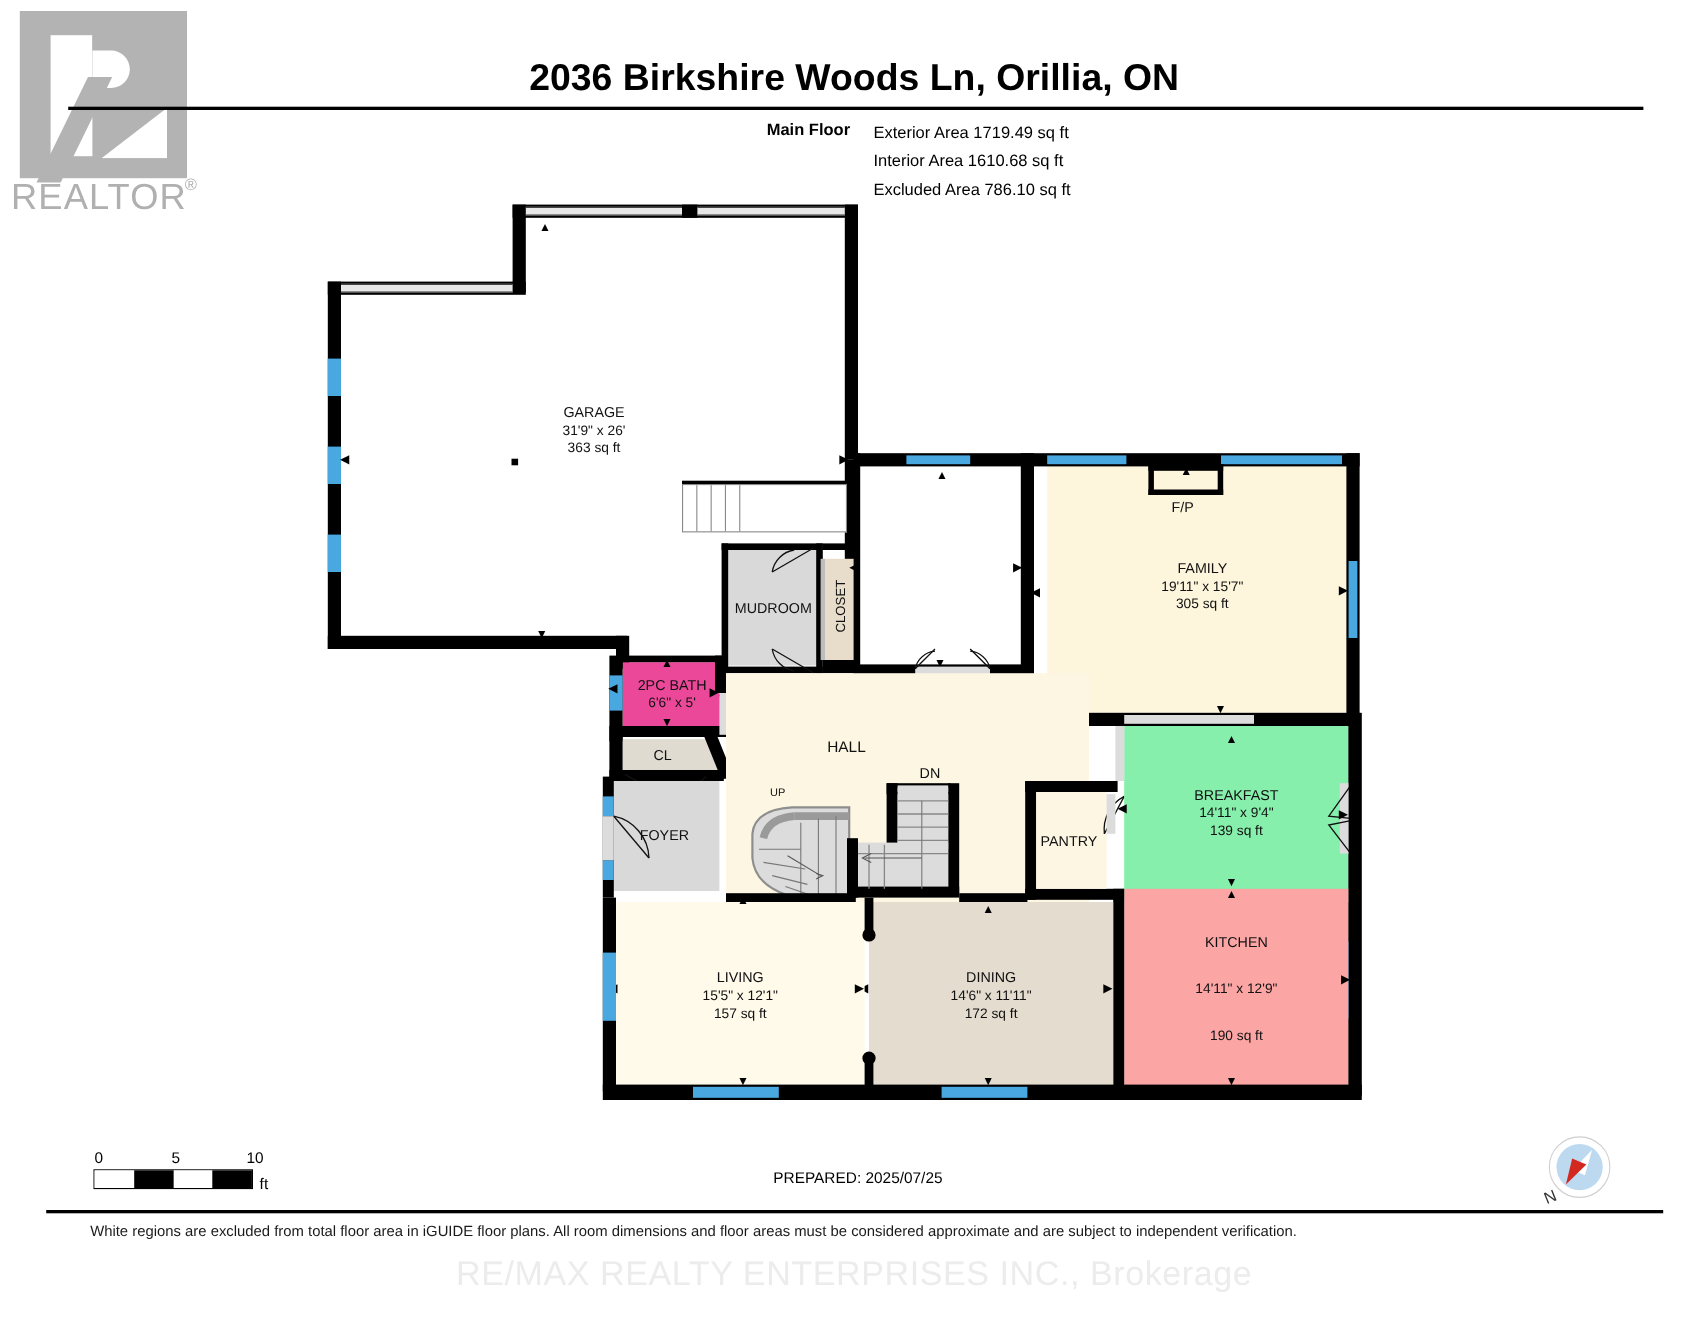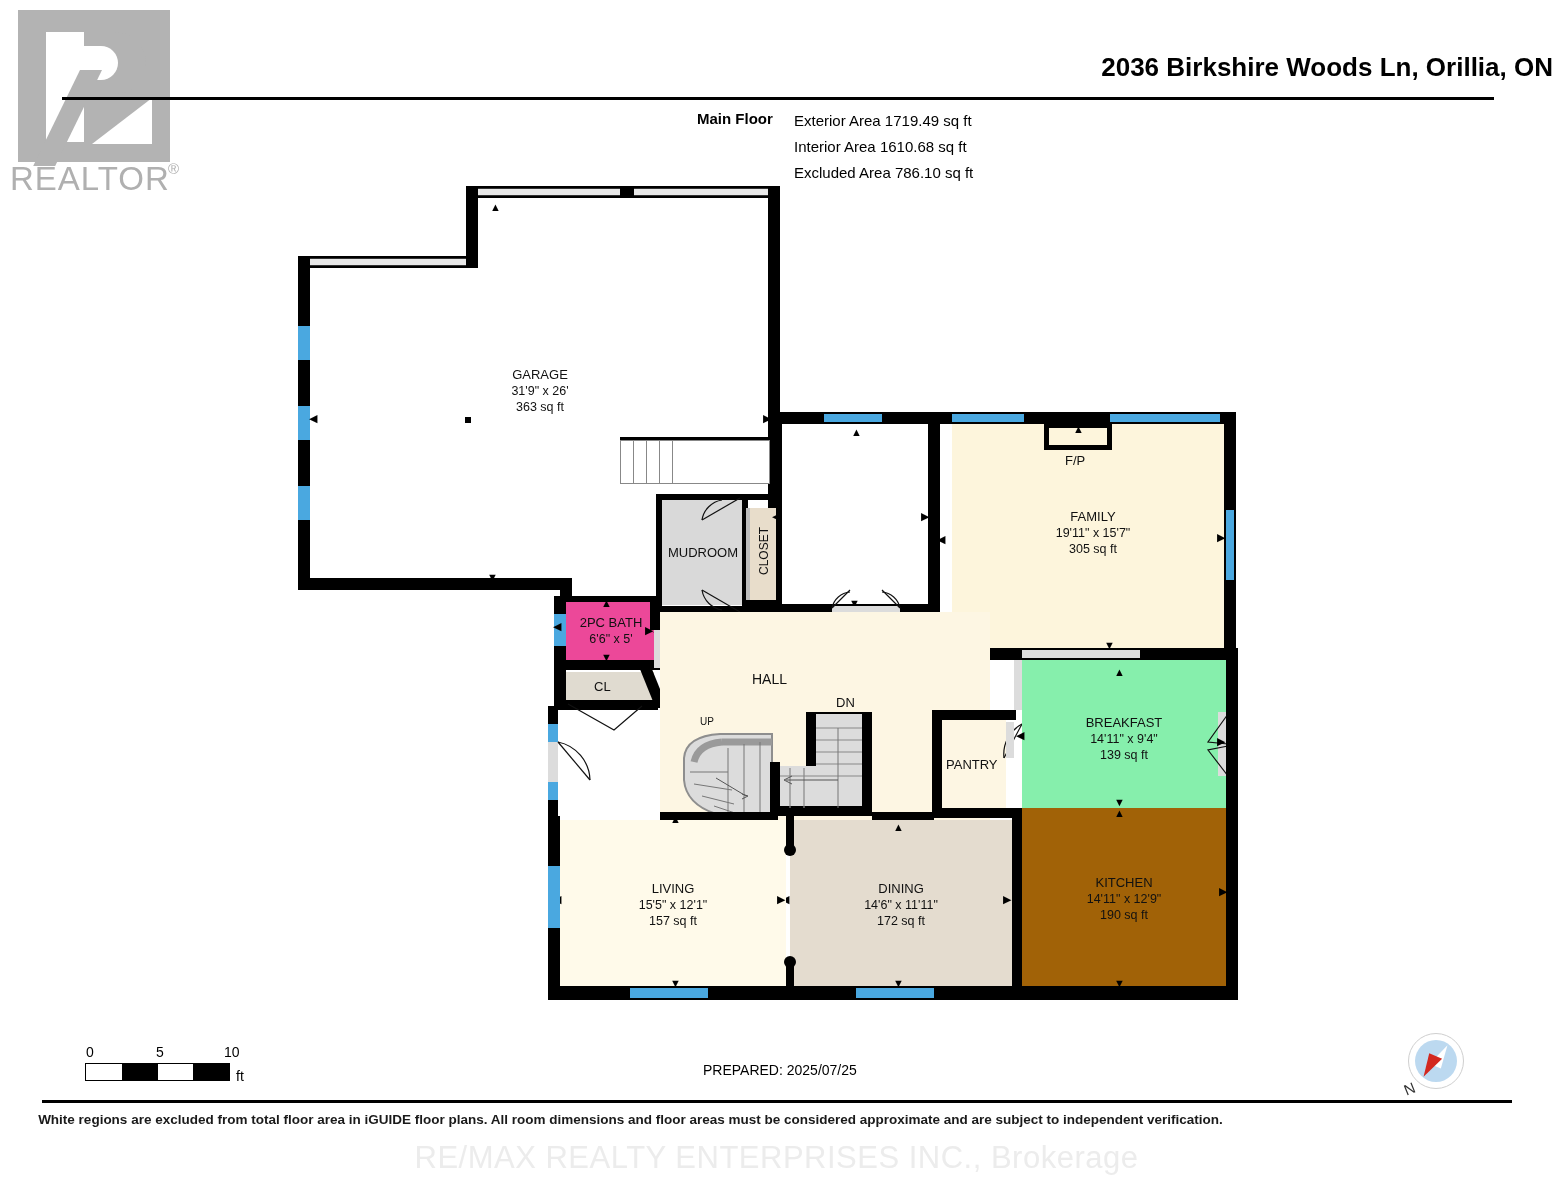--- a/index.html
+++ b/index.html
@@ -47,21 +47,21 @@
     position: absolute; left: 2px; top: 152px;
     font-size: 33px; letter-spacing: 1px; color: #b0b0b0; font-weight: 400;
   }
   #realtor-logo .r-reg {
     position: absolute; left: 160px; top: 152px; font-size: 15px; color: #b0b0b0;
   }
 
   
   #title {
     position: absolute; left: 0; top: 52px; width: 1553px;
-    text-align: right; font-size: 26px; font-weight: bold; color: #000;
+    text-align: center; font-size: 34px; font-weight: bold; color: #000;
   }
   #title-rule {
     position: absolute; left: 62px; top: 97px; width: 1432px; height: 3px; background: #000;
   }
   #floor-info { position: absolute; left: 697px; top: 108px; font-size: 15px; color: #000; }
   #floor-info .fl-label { position: absolute; left: 0; top: 2px; font-weight: bold; white-space: nowrap; }
   #floor-info .fl-rows { position: absolute; left: 97px; top: 0; }
   #floor-info .fl-rows div { line-height: 26px; white-space: nowrap; }
 
   
@@ -106,21 +106,21 @@
                         border-left: 9px solid transparent; border-right: 3px solid transparent;
                         border-bottom: 24px solid #ffffff; transform: rotate(23deg); }
   #compass .c-n-red { position: absolute; left: 16px; top: 22px; width: 0; height: 0;
                       border-left: 4px solid transparent; border-right: 10px solid transparent;
                       border-top: 24px solid #d3281f; transform: rotate(23deg); }
   #compass-n { position: absolute; left: 1404px; top: 1080px; font-size: 15px; color: #333;
                transform: rotate(-22deg); }
 
   #foot-rule  { position: absolute; left: 42px; top: 1100px; width: 1470px; height: 3px; background: #000; }
   #disclaimer { position: absolute; left: 0; top: 1112px; width: 1261px; text-align: center;
-                font-size: 13.5px; color: #1a1a1a; font-weight: bold; }
+                font-size: 13.5px; color: #1a1a1a; }
   #watermark  { position: absolute; left: 0; top: 1140px; width: 1553px; text-align: center;
                 font-size: 31px; color: #ececec; letter-spacing: 0.5px; white-space: nowrap; }
 </style>
 </head>
 <body>
 
 <div id="page">
 
   <div id="realtor-logo">
     <div class="r-square"></div>
@@ -279,20 +279,23 @@
 
     <div style="position:absolute;left:566px;top:672px;width:88px;height:30px;background:#e0dbd0;"></div>
     <div class="tag" style="left:594px; top:679px;">CL</div>
     <div class="wall" style="left:554px; top:670px; width:12px; height:40px;"></div>
     <div class="wall" style="left:554px; top:700px; width:104px; height:10px;"></div>
     <div class="wall" style="left:648px; top:670px; width:12px; height:38px; transform:skewX(22deg);"></div>
     <svg style="position:absolute;left:566px;top:702px;width:80px;height:32px;">
       <path d="M2,2 L48,28 L76,4" stroke="#111" stroke-width="1.2" fill="none"></path>
     </svg>
 
+    <div class="room" style="left:554px; top:710px; width:100px; height:100px; background:#d9d9d9;">
+      <div class="rlabel">FOYER</div>
+    </div>
     <div class="wall" style="left:548px; top:706px; width:10px; height:110px;"></div>
     <div class="win" style="left:548px; top:724px; width:10px; height:18px;"></div>
     <div class="win" style="left:548px; top:782px; width:10px; height:18px;"></div>
     <div class="door" style="left:548px; top:742px; width:10px; height:40px;"></div>
     <svg style="position:absolute;left:556px;top:740px;width:42px;height:44px;">
       <path d="M2,2 L34,40" stroke="#111" stroke-width="1.2" fill="none"></path>
       <path d="M2,2 A40,40 0 0 1 34,40" stroke="#111" stroke-width="1.2" fill="none"></path>
     </svg>
 
     <div style="position:absolute;left:660px;top:612px;width:330px;height:208px;background:#fdf6e3;"></div>
@@ -351,21 +354,21 @@
     <div class="door" style="left:1218px; top:712px; width:10px; height:64px;"></div>
     <svg style="position:absolute;left:1204px;top:712px;width:26px;height:66px;">
       <path d="M24,2 L4,30 L24,32 M24,34 L4,38 L24,64" stroke="#111" stroke-width="1.2" fill="none"></path>
     </svg>
     <div class="arrow" style="left:1217px; top:736px;">▶</div>
     <div class="arrow" style="left:1016px; top:730px;">◀</div>
     <div class="arrow" style="left:1114px; top:667px;">▲</div>
     <div class="arrow" style="left:1114px; top:797px;">▼</div>
     <div class="door" style="left:1014px; top:660px; width:8px; height:50px;"></div>
 
-    <div class="room" style="left:1022px; top:808px; width:204px; height:182px; background:#a16207;">
+    <div class="room" style="left:1022px; top:808px; width:204px; height:182px; background:#fca5a5;gap:26px;">
       <div class="rlabel">KITCHEN</div>
       <div class="rdim">14'11" x 12'9"</div>
       <div class="rarea">190 sq ft</div>
     </div>
     <div class="wall" style="left:1226px; top:820px; width:10px; height:36px;"></div>
     <div class="win" style="left:1226px; top:856px; width:10px; height:70px;"></div>
     <div class="wall" style="left:1226px; top:926px; width:10px; height:64px;"></div>
     <div class="arrow" style="left:1219px; top:886px;">▶</div>
     <div class="arrow" style="left:1013px; top:886px;">◀</div>
     <div class="arrow" style="left:1114px; top:808px;">▲</div>

